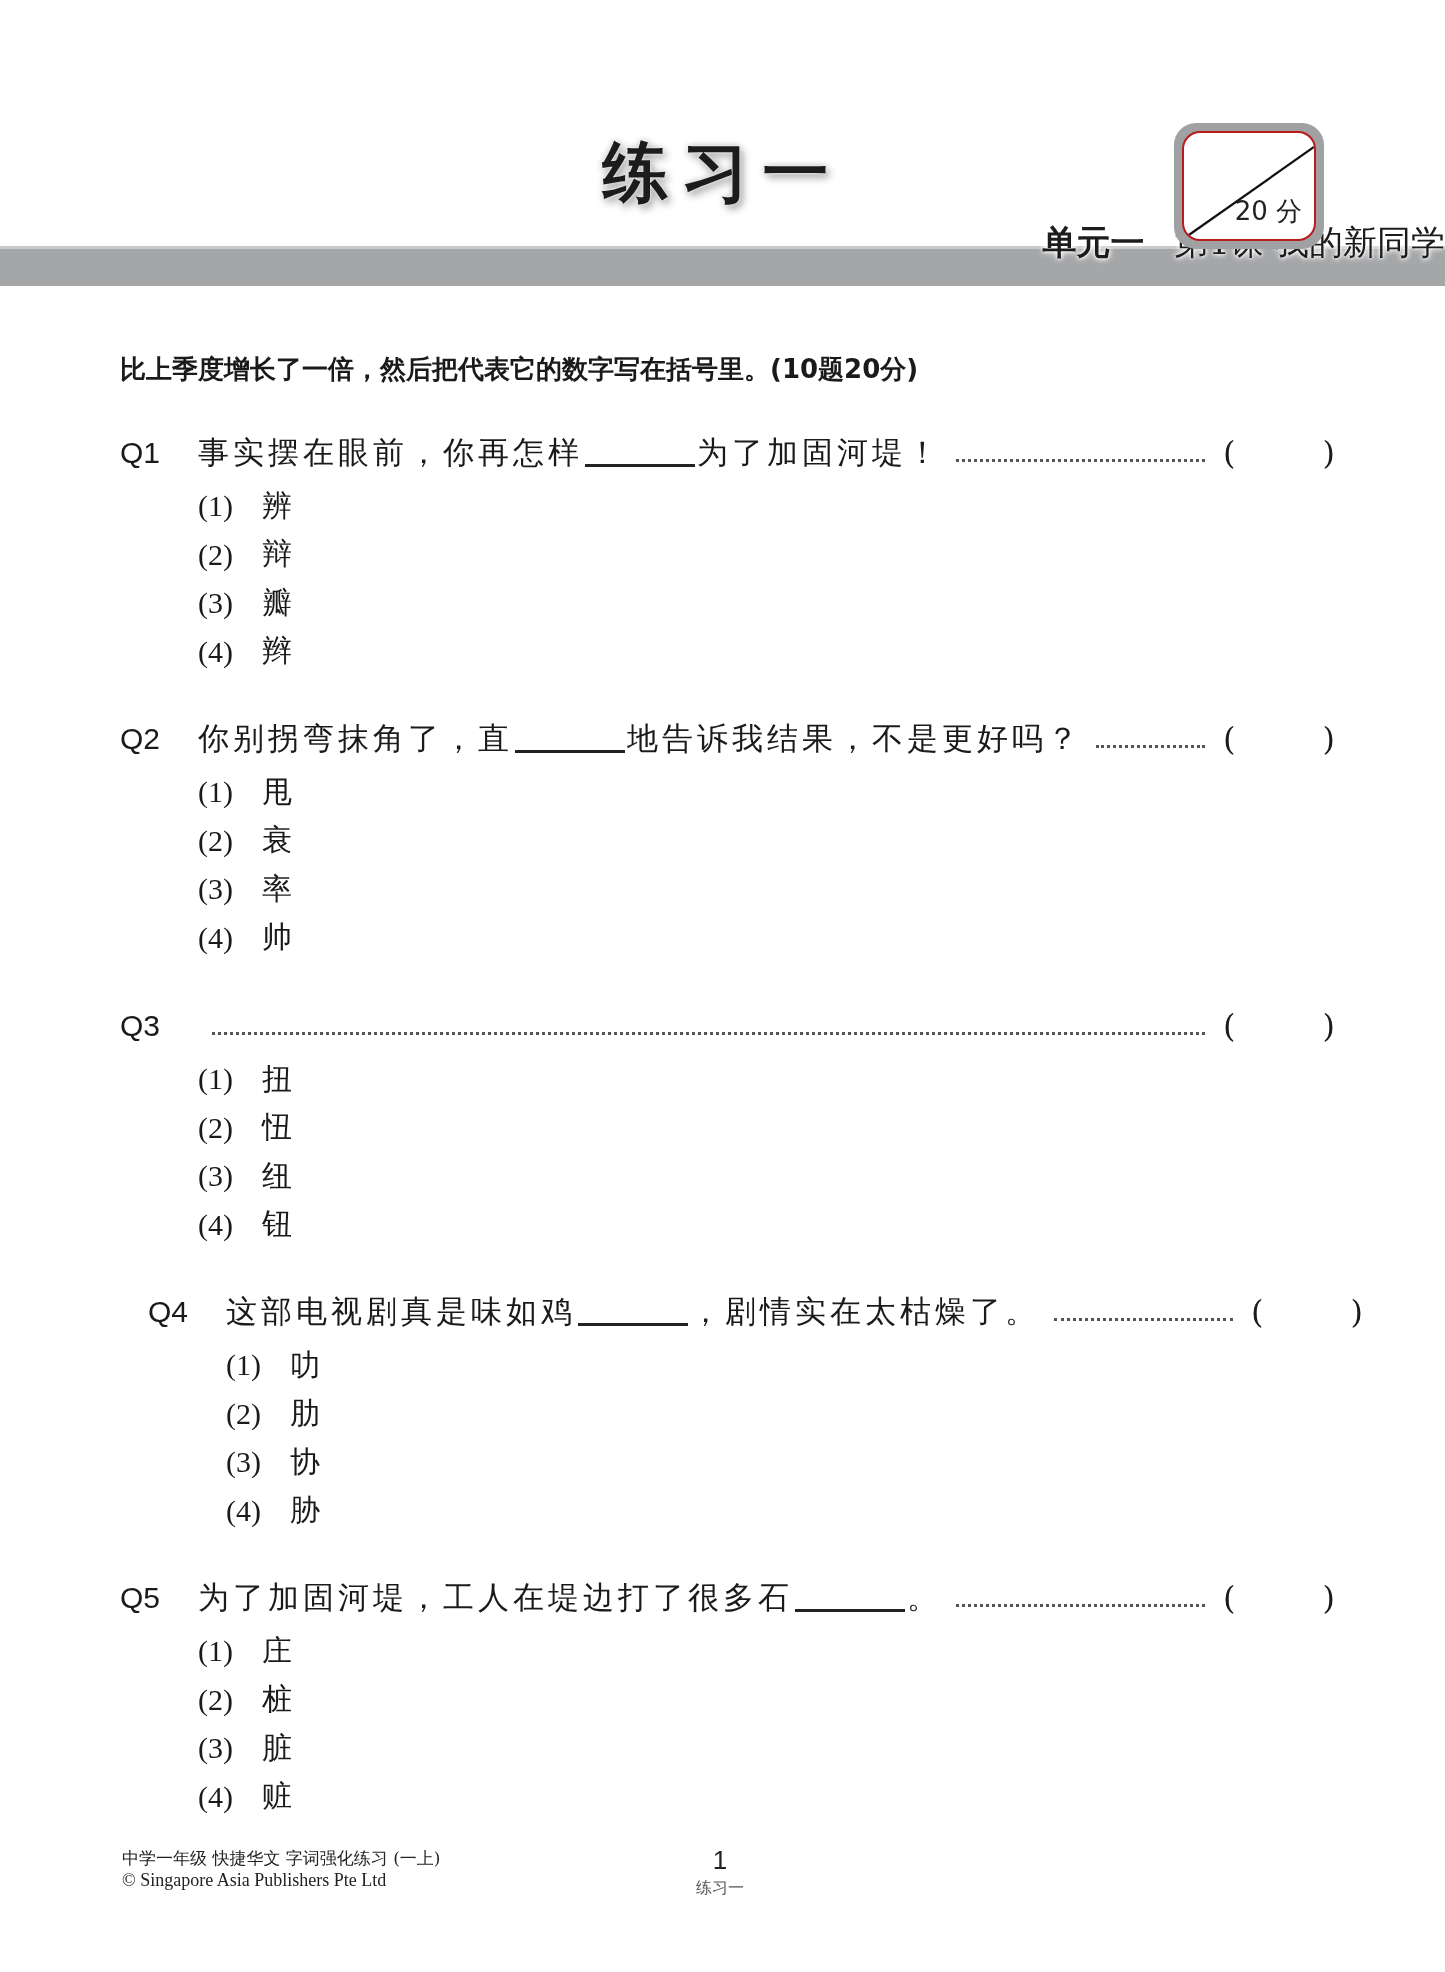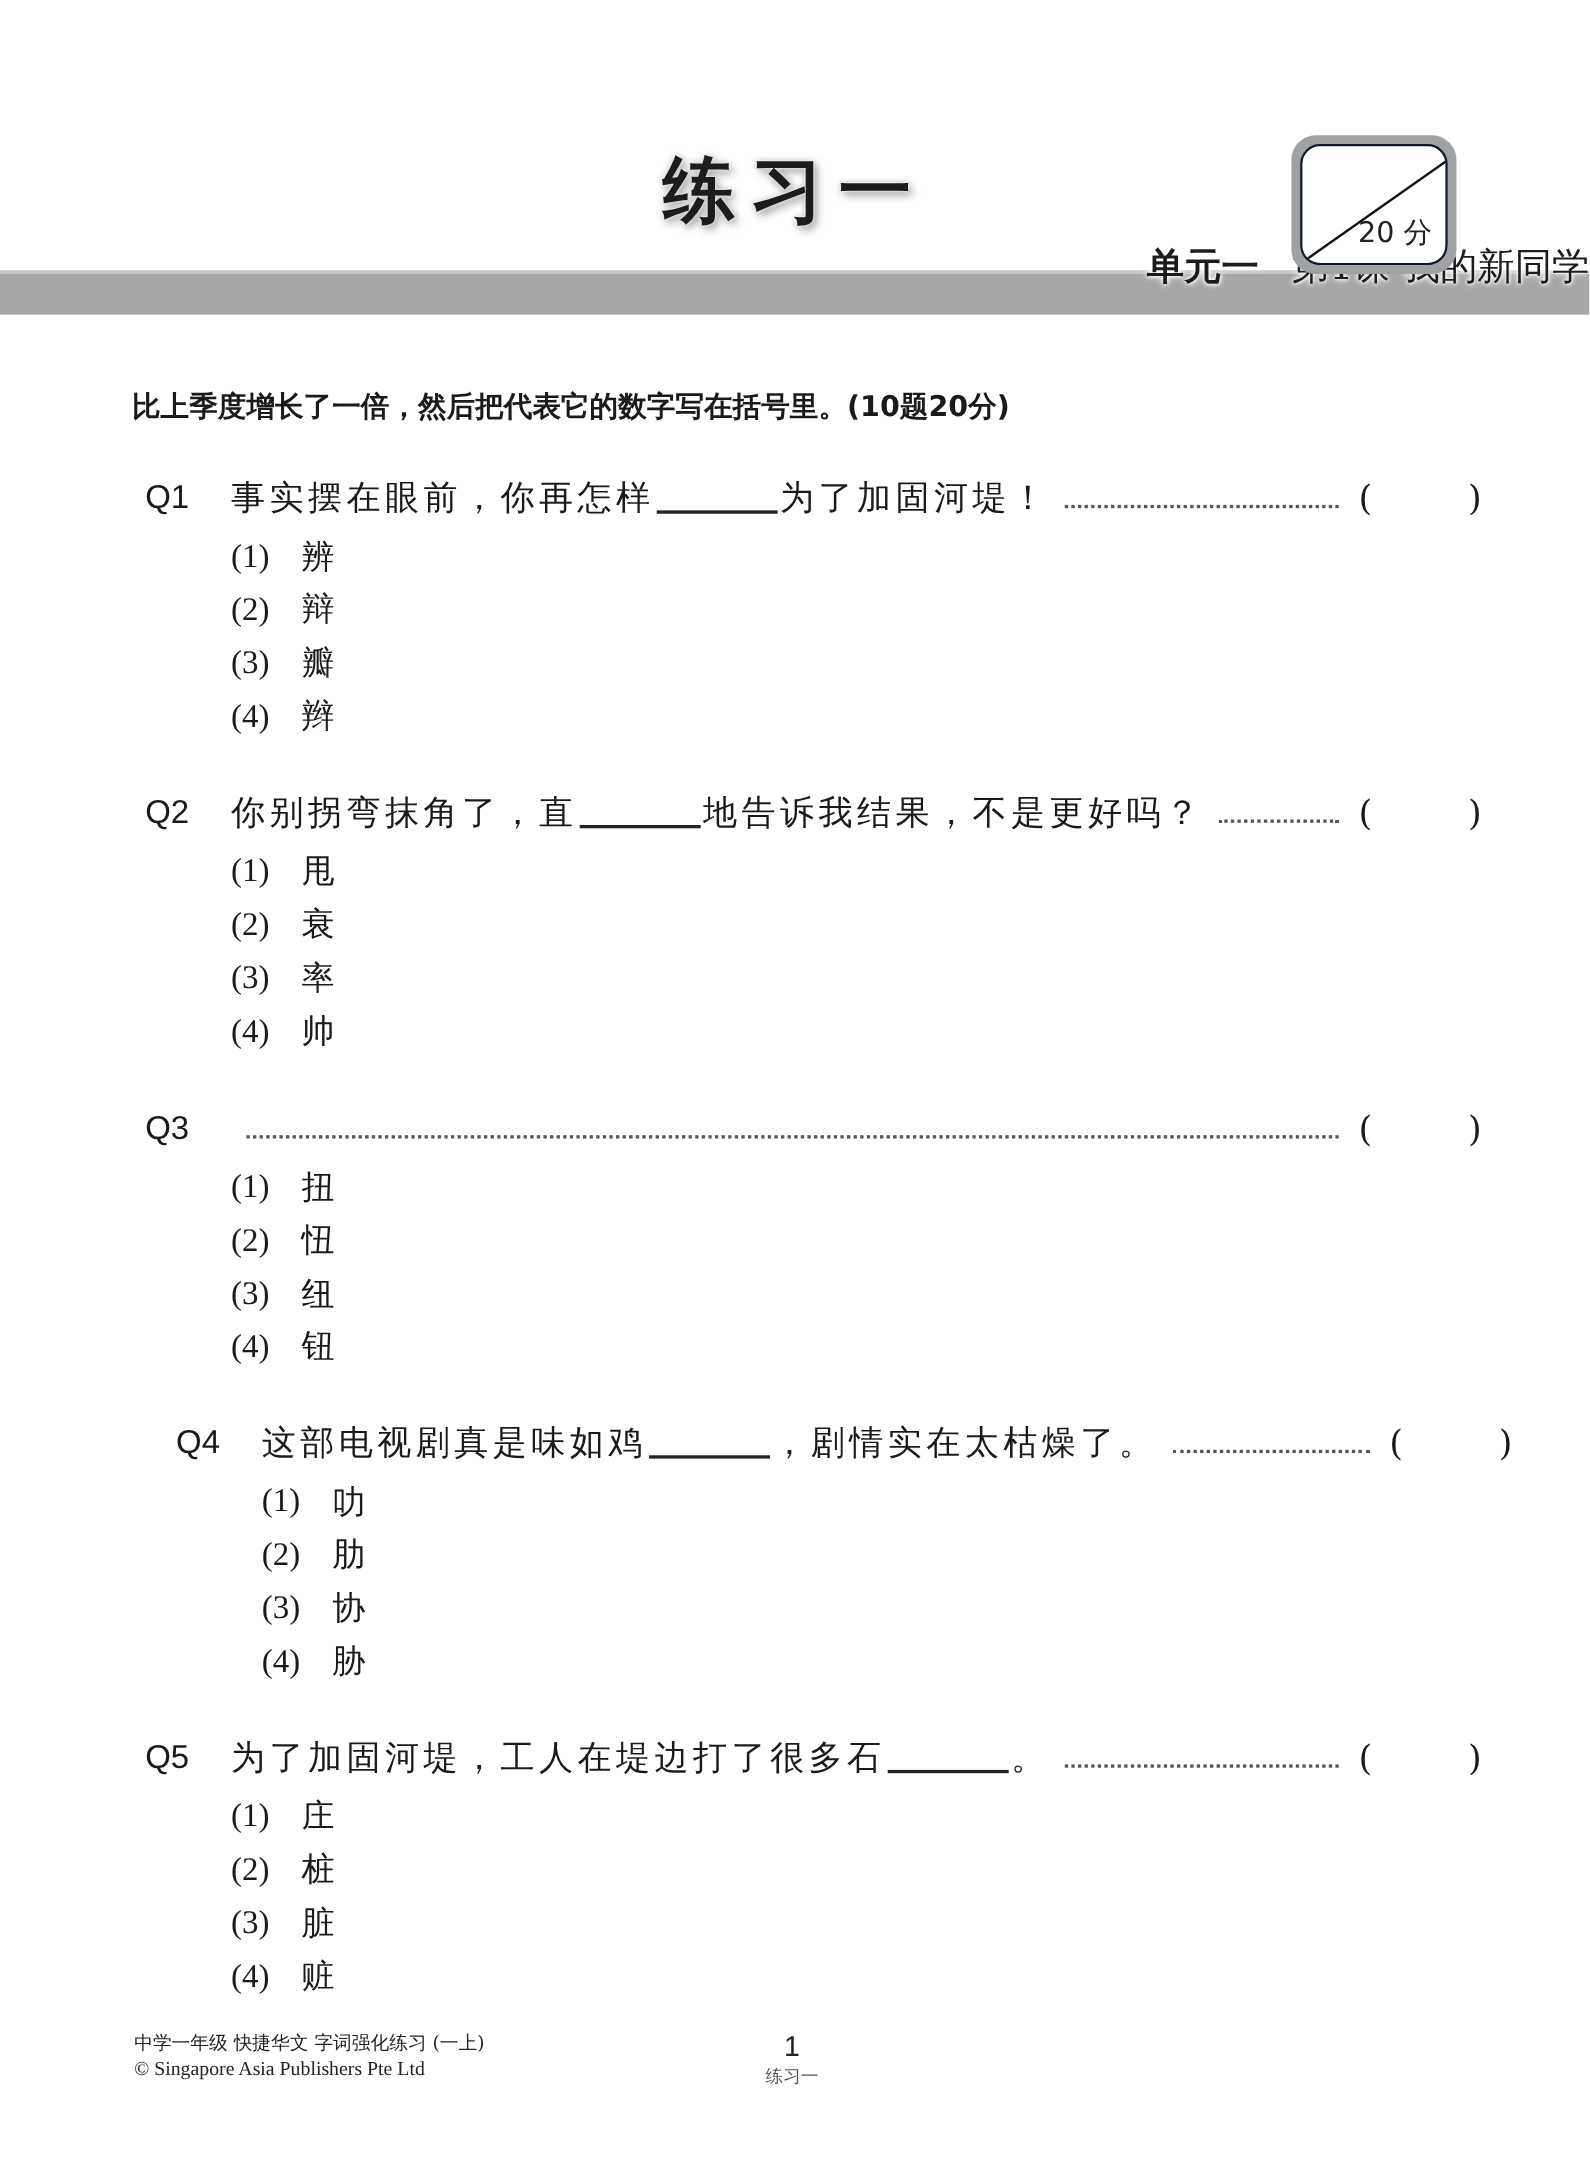--- a/index.html
+++ b/index.html
@@ -23,34 +23,34 @@
   }
   .subtitle .unit { font-family: "DejaVu Sans", sans-serif; margin-right: 30px; }
   .subtitle .lesson { font-family: "DejaVu Serif", serif; font-weight: normal; }
 
   .score-box {
     position: absolute; left: 1174px; top: 123px; width: 150px; height: 126px;
     background: #a0a1a3; border-radius: 22px; padding: 8px;
   }
   .score-inner {
     position: relative; width: 100%; height: 100%; background: #fff;
-    border: 2px solid #0f172a; border-radius: 18px; overflow: hidden;
+    border: 2px solid #b91c1c; border-radius: 18px; overflow: hidden;
   }
   .score-inner svg { position: absolute; left: 0; top: 0; }
   .score-value {
     position: absolute; right: 12px; bottom: 10px; font-family: "DejaVu Sans", sans-serif;
     font-size: 26px; color: #222;
   }
 
   .instruction {
     position: absolute; left: 120px; top: 352px; font-family: "DejaVu Sans", sans-serif;
     font-weight: bold; font-size: 26px; color: #1a1a1a;
   }
 
-  .question { position: absolute; left: 132px; width: 1215px; }
+  .question { position: absolute; left: 120px; width: 1215px; }
   .q-line { position: relative; height: 50px; display: flex; align-items: center; }
   .q-num { width: 78px; font-family: "Liberation Sans", sans-serif; font-size: 30px; color: #1a1a1a; }
   .q-text { font-size: 31px; letter-spacing: 4px; white-space: nowrap; }
   .blank { display: inline-block; width: 110px; border-bottom: 3px solid #222; height: 30px; margin: 0 2px; vertical-align: -4px; }
   .leader { flex: 1; border-bottom: 3px dotted #555; margin: 0 18px 0 14px; height: 18px; }
   .answer-bracket {
     width: 112px; display: flex; justify-content: space-between;
     font-size: 32px; color: #1a1a1a;
   }
   .answer-bracket span { display: inline-block; }

